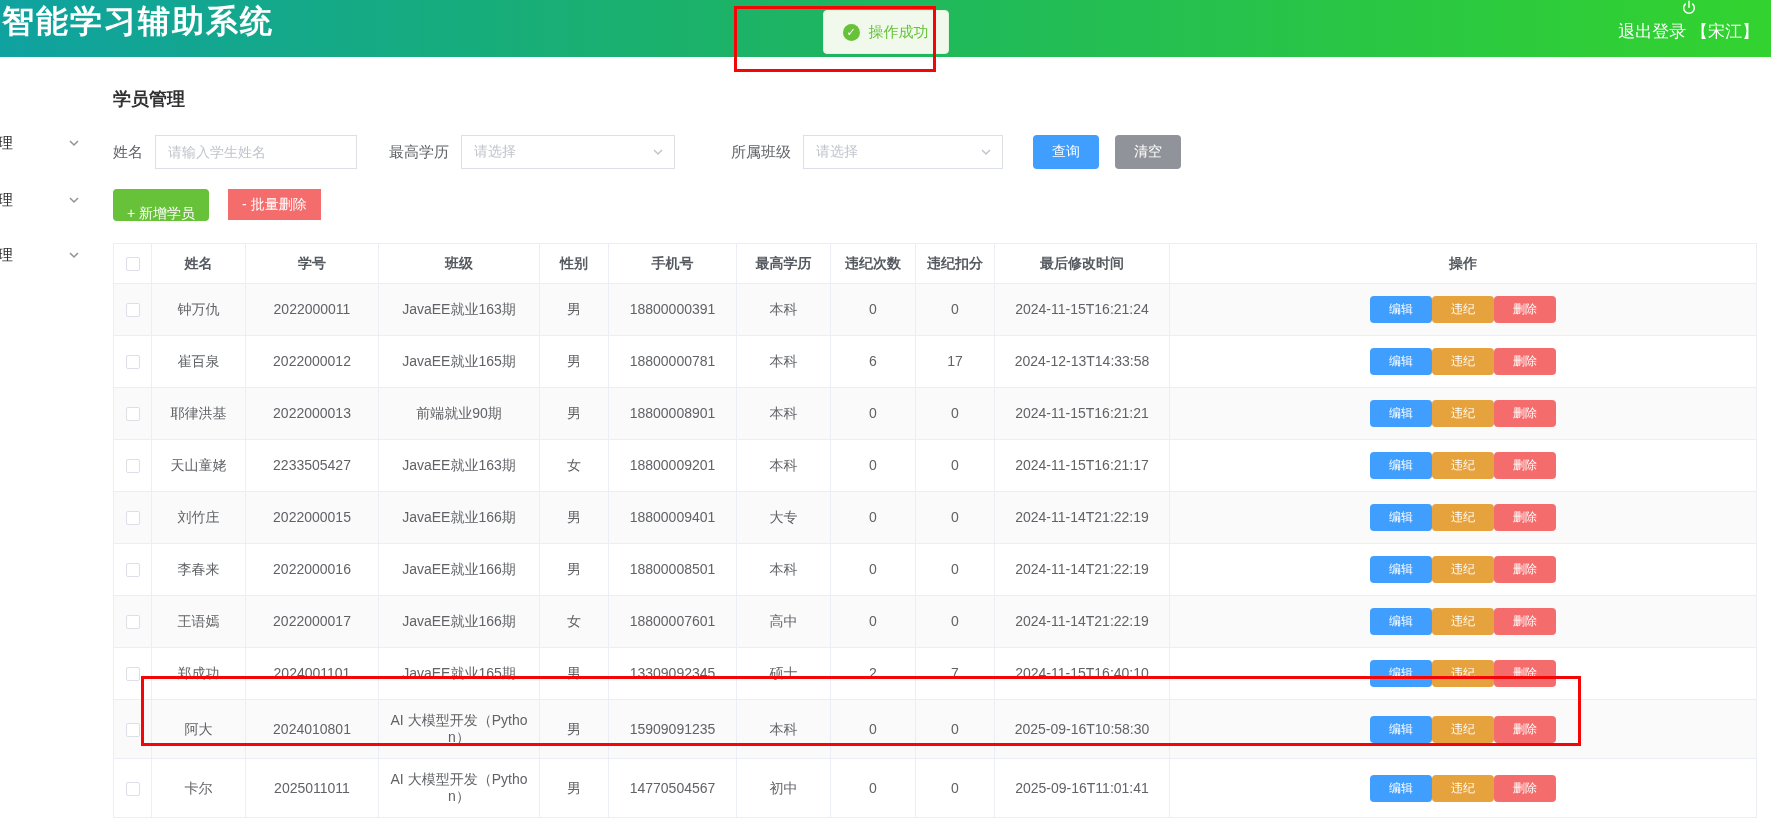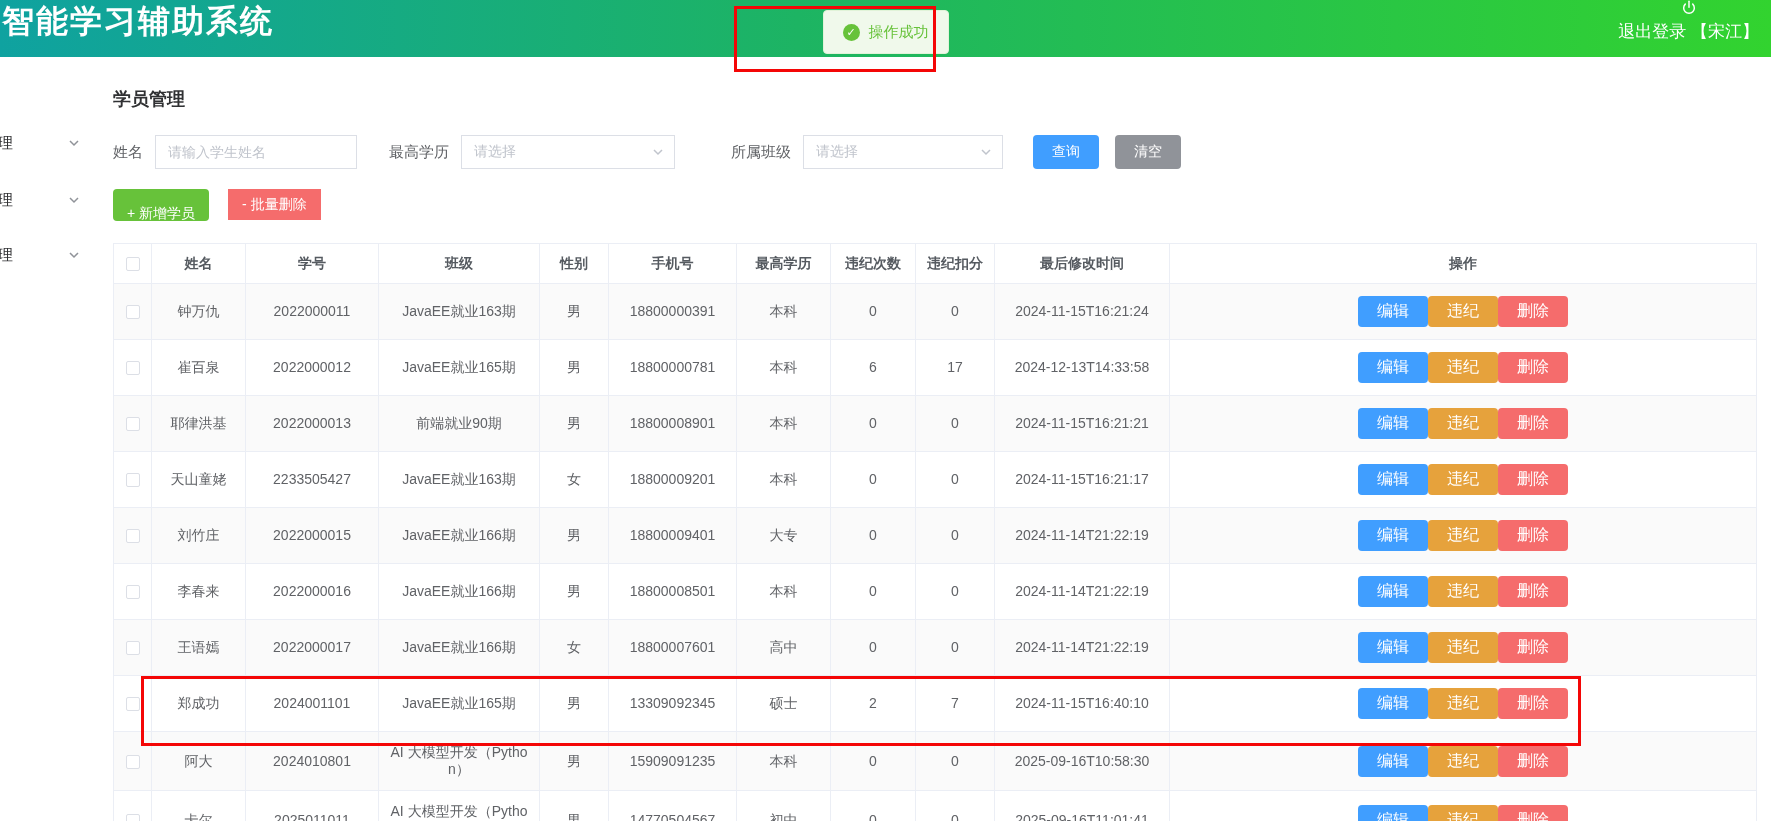--- a/index.html
+++ b/index.html
@@ -101,21 +101,21 @@
     padding:12px 4px; color:#606266; word-break:break-all; line-height:17px;
   }
   .students th { font-weight:bold; color:#555a60; background:#fff; padding:11px 4px; }
   .students tbody tr:nth-child(odd) { background:#fafafa; }
   .checkbox {
     display:inline-block; width:14px; height:14px; border:1px solid #dcdfe6;
     border-radius:2px; background:#fff; vertical-align:middle; cursor:pointer;
   }
   .btn-mini {
     display:inline-block; border:none; border-radius:4px; color:#fff;
-    font-size:16px; padding:5px 19px; margin:0 0; cursor:pointer; white-space:nowrap;
+    font-size:12px; padding:5px 19px; margin:0 0; cursor:pointer; white-space:nowrap;
   }
   .btn-edit { background:#409eff; }
   .btn-violation { background:#e6a23c; }
   .btn-del { background:#f56c6c; }
 </style>
 </head>
 <body>
 
 <div class="header">
   <div class="app-title">智能学习辅助系统</div>

